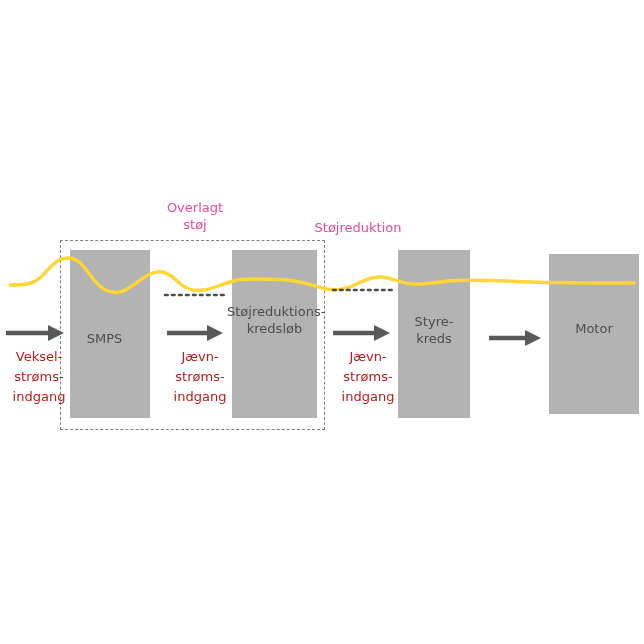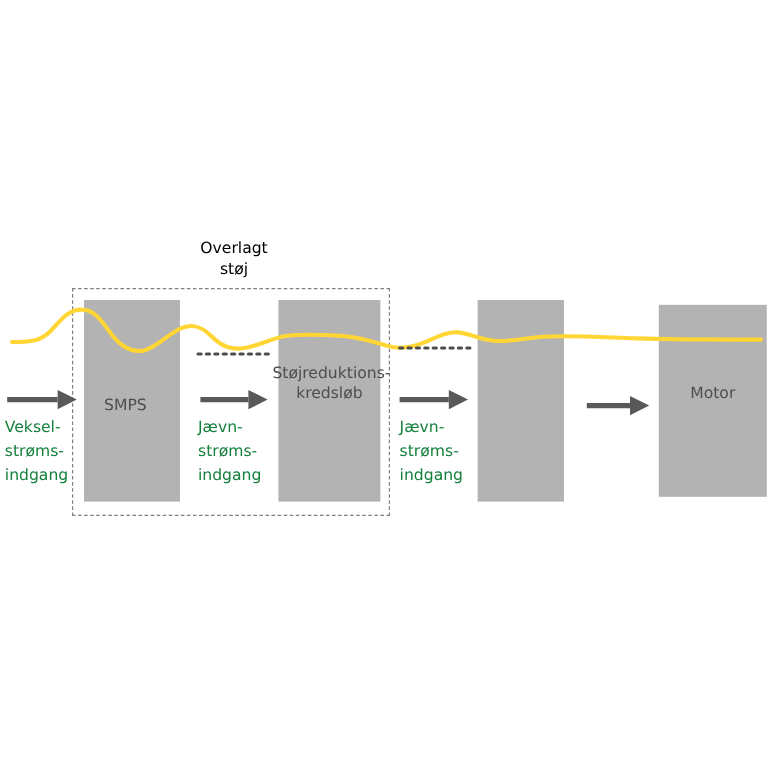--- a/index.html
+++ b/index.html
@@ -38,33 +38,33 @@
 
   .dashed-group {
     position: absolute;
     border: 1px dashed #808080;
     box-sizing: border-box;
   }
 
   .ann {
     position: absolute;
     font-size: 13px;
-    color: #000000;
+    color: #ec4899;
     line-height: 17px;
     text-align: center;
     white-space: pre-line;
   }
 
   .input-label {
     position: absolute;
     font-size: 13px;
-    color: #15803d;
+    color: #b91c1c;
     line-height: 20px;
     white-space: pre-line;
-    text-align: left;
+    text-align: center;
   }
 
   svg.overlay {
     position: absolute;
     left: 0;
     top: 0;
     width: 644px;
     height: 644px;
     pointer-events: none;
   }
@@ -77,26 +77,29 @@
   <div class="dashed-group" style="left:60px; top:240px; width:265px; height:190px;"></div>
 
   <div class="block" style="left:70px; top:250px; width:80px; height:168px;"></div>
   <div class="block-label" style="left:70px; top:330px; width:69px;">SMPS</div>
 
   <div class="block" style="left:232px; top:250px; width:85px; height:168px;"></div>
   <div class="block-label" style="left:227px; top:303px; width:95px;">Støjreduktions-
 kredsløb</div>
 
   <div class="block" style="left:398px; top:250px; width:72px; height:168px;"></div>
+  <div class="block-label" style="left:394px; top:313px; width:80px;">Styre-
+kreds</div>
 
   <div class="block" style="left:549px; top:254px; width:90px; height:160px;"></div>
   <div class="block-label" style="left:549px; top:320px; width:90px;">Motor</div>
 
   <div class="ann" style="left:140px; top:199px; width:110px;">Overlagt
 støj</div>
+  <div class="ann" style="left:288px; top:219px; width:140px;">Støjreduktion</div>
 
   <div class="input-label" style="left:4px; top:347px; width:70px;">Veksel-
 strøms-
 indgang</div>
   <div class="input-label" style="left:165px; top:347px; width:70px;">Jævn-
 strøms-
 indgang</div>
   <div class="input-label" style="left:333px; top:347px; width:70px;">Jævn-
 strøms-
 indgang</div>

